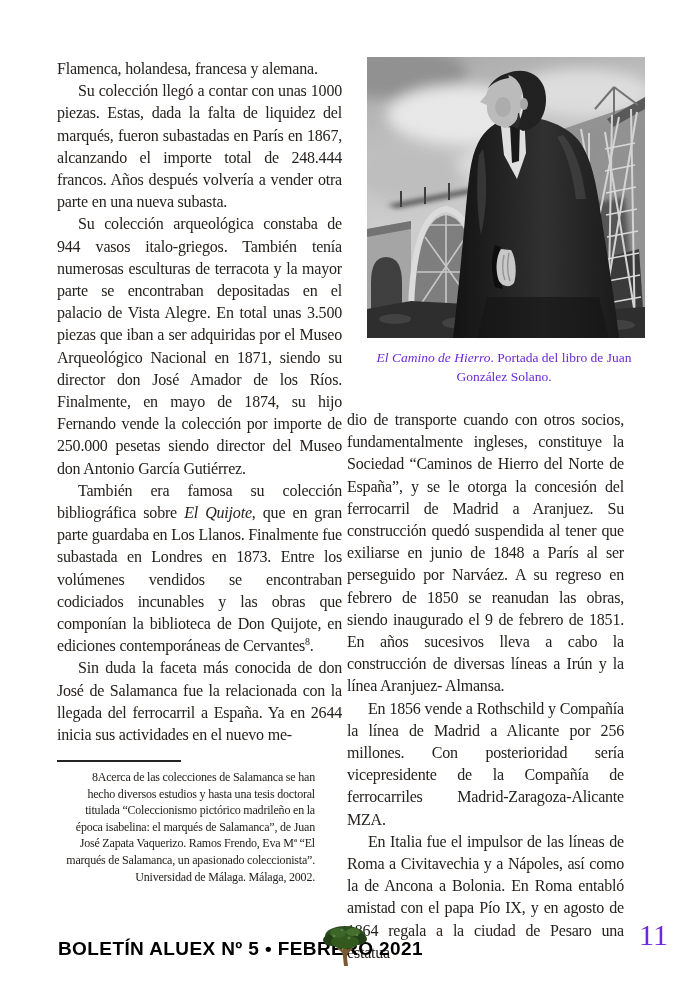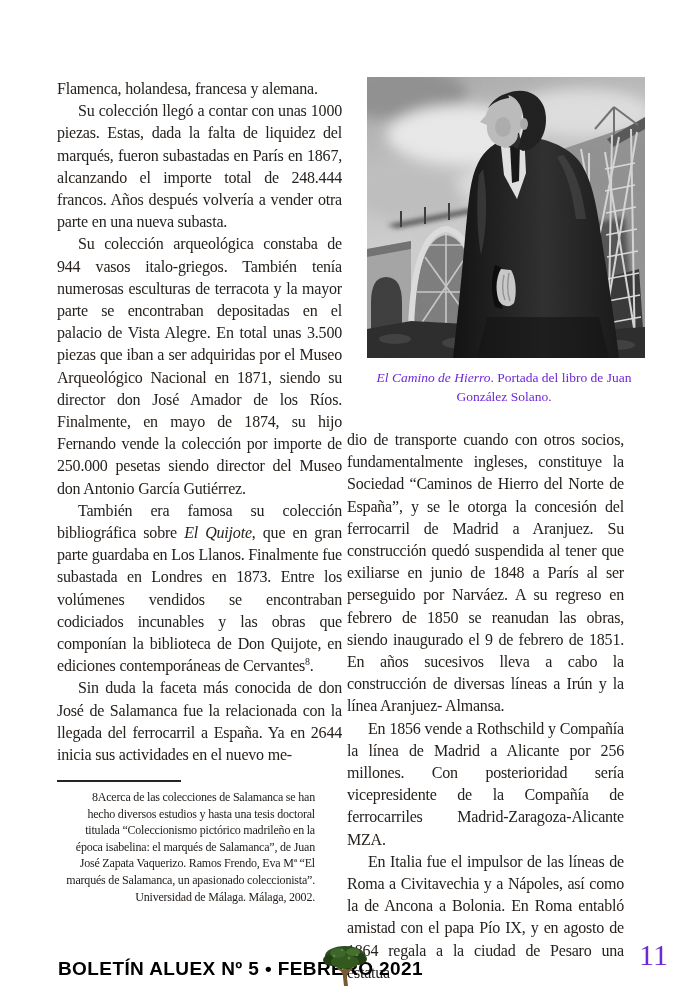--- a/index.html
+++ b/index.html
@@ -1,21 +1,21 @@
 <!DOCTYPE html>
 <html lang="es"><head>
 <meta charset="utf-8">
 <style>
   html,body{margin:0;padding:0;}
   body{
     width:700px;height:992px;background:#ffffff;position:relative;overflow:hidden;
     font-family:"Liberation Serif", serif;color:#26211d;
     -webkit-font-smoothing:antialiased;
   }
-  .page{position:absolute;inset:0;margin-top:20px;}
+  .page{position:absolute;inset:0;}
 
   
   .col{position:absolute;}
   .col-left{left:57px;top:58px;width:285px;}
   .col-right{left:347px;top:409px;width:277px;}
   p.body{
     margin:0;font-size:16px;line-height:22.2px;text-align:justify;
     letter-spacing:-0.2px;
   }
   p.body.indent{text-indent:21px;}

